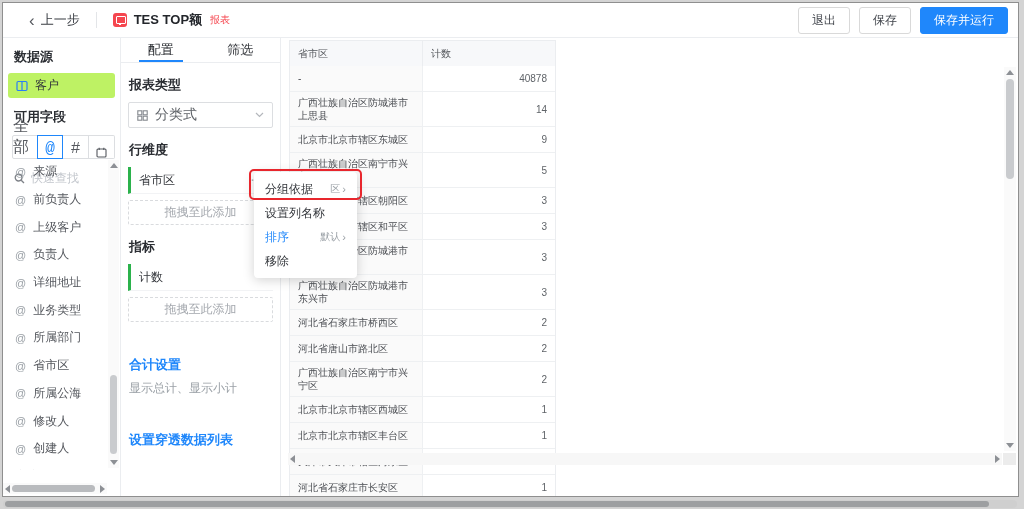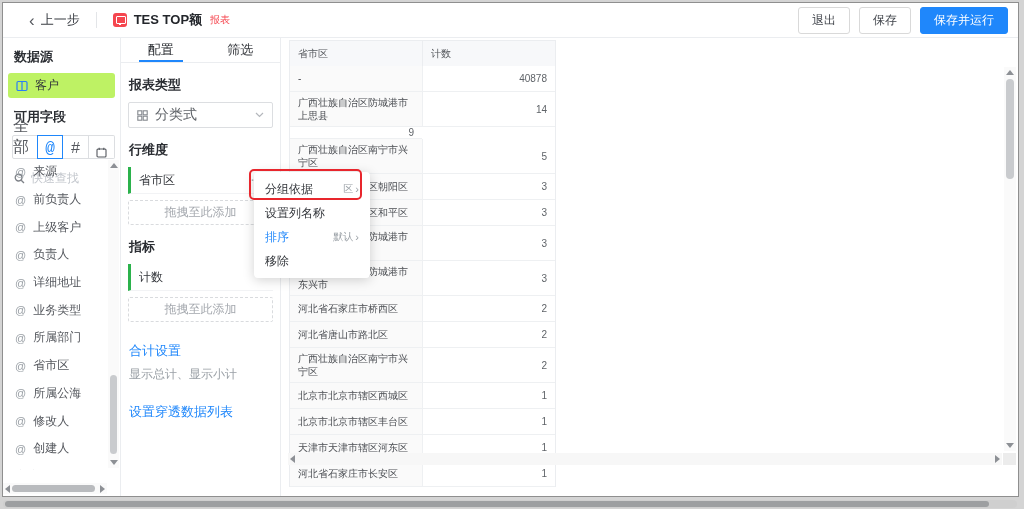--- a/index.html
+++ b/index.html
@@ -56,41 +56,41 @@
   .cfg-tab { width:80px; text-align:center; font-size:13px; color:#33363b; line-height:24px; position:relative; cursor:pointer; }
   .cfg-tab.active { color:#23262b; }
   .cfg-tab.active::after { content:""; position:absolute; left:18px; right:18px; bottom:0; height:2px; background:#1f87fb; }
   .cfg-label { font-size:13px; font-weight:bold; color:#2b2e33; margin:13px 0 0 8px; }
   .dropdown { margin:8px 7px 0 7px; height:26px; border:1px solid #dcdee1; border-radius:2px; display:flex; align-items:center; gap:7px; padding:0 8px; cursor:pointer; }
   .dropdown .dd-value { font-size:14px; color:#5f6368; flex:1; }
   .chip { margin:8px 7px 0 7px; height:27px; background:#fff; border-bottom:1px solid #f2f3f5; border-left:3px solid #2bb24c; display:flex; align-items:center; padding:0 8px; }
   .chip span.lbl { font-size:12px; color:#33363b; flex:1; }
   .more { color:#b4b7bc; font-size:11px; font-weight:bold; letter-spacing:1px; cursor:pointer; }
   .dropzone { margin:6px 7px 0 7px; height:25px; border:1px dashed #d9dbde; border-radius:2px; font-size:12px; color:#a3a7ad; display:flex; align-items:center; justify-content:center; }
-  .cfg-link { font-size:13px; font-weight:normal; color:#1f87fb; margin:20px 0 0 8px; cursor:pointer; }
+  .cfg-link { font-size:13px; font-weight:bold; color:#1f87fb; margin:34px 0 0 8px; cursor:pointer; }
   .cfg-desc { font-size:12px; color:#9aa0a6; margin:6px 0 0 8px; }
 
   
   .tablewrap { position:absolute; left:279px; top:35px; right:0; bottom:0; background:#fff; }
   .table { position:absolute; left:7px; top:2px; width:267px; border:1px solid #ebedf0; border-bottom:none; }
   .thead { display:flex; background:#f7f8fa; }
   .th { font-size:10px; color:#505archivos; }
   .th { font-size:10px; color:#54575c; height:25px; line-height:25px; padding-left:8px; }
   .th.c1 { width:133px; border-right:1px solid #ebedf0; }
   .th.c2 { width:132px; }
   .tr { display:flex; }
   .td { border-bottom:1px solid #eef0f2; }
   .td.c1 { width:133px; background:#fafafa; border-right:1px solid #eef0f2; padding:4px 8px; font-size:10px; line-height:13px; color:#4a4d52; display:flex; align-items:center; min-height:26px; word-break:break-all; }
   .td.c2 { width:132px; background:#fff; font-size:10px; color:#5f6368; display:flex; align-items:center; justify-content:flex-end; padding-right:8px; }
   .tbl-vscroll { right:2px; top:29px; bottom:45px; width:12px; background:#fafafa; }
   .tbl-hscroll { position:absolute; left:6px; right:16px; bottom:31px; height:12px; background:#f7f7f7; }
   .tbl-corner { position:absolute; right:2px; bottom:31px; width:13px; height:12px; background:#ececec; }
 
   
-  .menu { position:absolute; left:251px; top:169px; width:116px; background:#fff; border-radius:4px; box-shadow:0 2px 12px rgba(0,0,0,.18); padding:5px 0; z-index:50; }
+  .menu { position:absolute; left:251px; top:169px; width:103px; background:#fff; border-radius:4px; box-shadow:0 2px 12px rgba(0,0,0,.18); padding:5px 0; z-index:50; }
   .menu-item { height:24px; display:flex; align-items:center; padding:0 11px; font-size:12px; color:#33363b; cursor:pointer; }
   .menu-item .m-label { flex:1; }
   .menu-item .m-hint { font-size:10px; color:#9aa0a6; }
   .menu-item .m-arrow { font-size:11px; color:#9aa0a6; margin-left:2px; }
   .menu-item.accent .m-label { color:#1f87fb; }
   .annotation { position:absolute; left:246px; top:166px; width:113px; height:31px; border:2px solid #e8262d; border-radius:5px; z-index:60; pointer-events:none; }
 
   
   .outer-hscroll { position:absolute; left:3px; top:500px; width:1014px; height:8px; background:#cfcfcf; border-radius:4px; }
   .outer-hthumb { position:absolute; left:2px; top:1px; height:6px; width:97%; background:#9d9fa1; border-radius:3px; }
@@ -257,20 +257,21 @@
       <div id="tbody">
           <div class="tr">
             <div class="td c1">-</div>
             <div class="td c2">40878</div>
           </div>
           <div class="tr">
             <div class="td c1">广西壮族自治区防城港市上思县</div>
             <div class="td c2">14</div>
           </div>
           <div class="tr">
+            <div class="td c1">北京市北京市辖区东城区</div>
             <div class="td c2">9</div>
           </div>
           <div class="tr">
             <div class="td c1">广西壮族自治区南宁市兴宁区</div>
             <div class="td c2">5</div>
           </div>
           <div class="tr">
             <div class="td c1">北京市北京市辖区朝阳区</div>
             <div class="td c2">3</div>
           </div>

